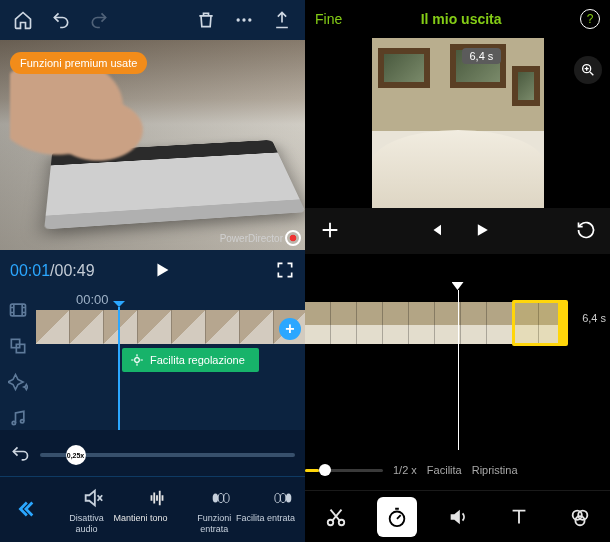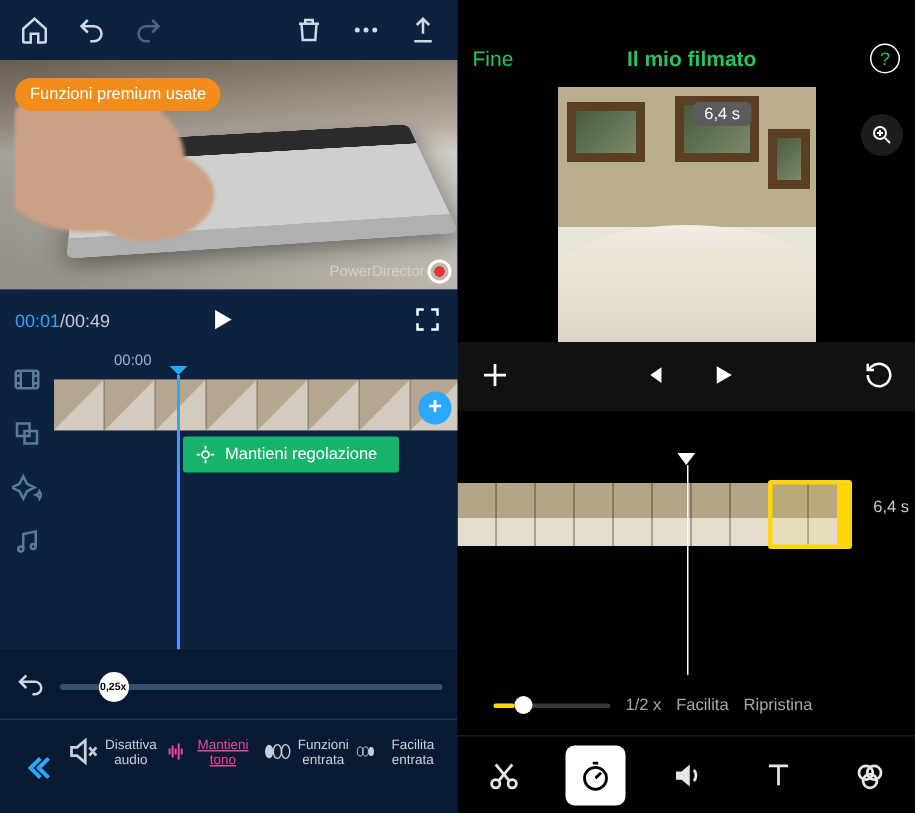--- a/index.html
+++ b/index.html
@@ -27,22 +27,22 @@
   }
   .topbar-group { display:flex; gap:4px; align-items:center; }
   .ticon {
     width: 34px; height: 34px;
     display:flex; align-items:center; justify-content:center;
     color:#cfd8e3;
   }
   .ticon.dim { opacity:.35; }
   .left-preview {
     position: relative;
-    height: 153px;
-    background: #4c1d95;
+    height: 210px;
+    background: #404040;
     overflow:hidden;
   }
   .prev-img {
     position:absolute; inset:0;
     background:
       linear-gradient(115deg, rgba(0,0,0,.25), rgba(255,255,255,.05)),
       linear-gradient(180deg,#8a7d6d 0%, #b8aea0 28%, #d6d2c9 40%, #b8b2a7 100%);
   }
   
   .laptop {
@@ -74,40 +74,40 @@
   .rec-dot {
     position:absolute; right:4px; bottom:4px;
     width:16px;height:16px;border:2px solid #fff;border-radius:50%;
     background: radial-gradient(circle,#e33 0 40%, transparent 42%);
   }
   .playbar {
     height:42px; display:flex; align-items:center;
     padding:0 10px; gap:10px;
     background:#0c2340;
   }
-  .timecode { font-size:12px; }
+  .timecode { font-size:16px; }
   .tc-cur{color:#2ba7ff;}
   .tc-dur{color:#c4ccd6;}
   .play-big { flex:0 0 auto; margin-left:auto; margin-right:auto; }
   .fullsc { margin-left:auto; }
   
   .timeline {
     flex:1; min-height:0;
     background:#0c2340;
     display:flex;
   }
   .tl-tools {
     width:36px;
     display:flex; flex-direction:column;align-items:center;
     gap:12px; padding-top:6px;
     color:#5e7a9a;
   }
   .tl-tools .tticon{width:24px;height:24px;display:flex;align-items:center;justify-content:center;}
   .tl-body { flex:1; position:relative; overflow:hidden; }
-  .ruler { position:absolute; top:0; left:0; right:0; height:16px; color:#9fb2c7; font-size:10px; padding-left:40px;}
+  .ruler { position:absolute; top:0; left:0; right:0; height:16px; color:#9fb2c7; font-size:13px; padding-left:40px;}
   .clip-track {
     position:absolute; top:18px; left:0; right:0; height:34px;
     display:flex;
   }
   .thumb {
     width:34px; height:34px; flex:0 0 34px;
     background: linear-gradient(135deg,#b6a68f 0 50%, #d3cbbf 50%);
     border-right:1px solid rgba(0,0,0,.2);
   }
   .playhead-l {
@@ -149,35 +149,35 @@
     display:flex;align-items:center;justify-content:center;
     font-weight:700;
   }
   .sep{height:1px;background:#0e3a63;margin:4px -10px;}
   .opts{display:flex;align-items:flex-start;gap:4px;padding:6px 0 4px;}
   .chev{
     width:30px;height:44px;display:flex;align-items:center;justify-content:center;
     color:#2ba7ff;
   }
   .opt{
-    flex:1;display:flex;align-items:center;gap:4px;
+    flex:1;display:flex;flex-direction:column;align-items:flex-end;gap:4px;
     color:#c6d0dc;
   }
   .opt svg{width:22px;height:22px;}
-  .opt.active{color:#ec4899;text-decoration:underline;}
+  .opt.active{color:#e5e5e5;}
   .opt-label{font-size:9px;text-align:center;line-height:1.15;}
 
   
   .right{
     width:305px;height:542px;background:#000;
     display:flex;flex-direction:column;
   }
   .r-top{
     height:38px;display:flex;align-items:center;justify-content:space-between;
-    padding:0 10px;color:#22c55e;margin-top:20px;
+    padding:0 10px;color:#84cc16;
   }
   .r-title{font-size:14px;font-weight:600;}
   .r-done{font-size:14px;}
   .r-q{width:20px;height:20px;border:1.5px solid #fff;border-radius:50%;display:flex;align-items:center;justify-content:center;font-size:12px;}
   .r-preview{
     height:170px; position:relative;
     display:flex;align-items:center;justify-content:center;
   }
   .room{
     width:172px;height:170px;position:relative;overflow:hidden;
@@ -216,21 +216,21 @@
     border-right:1px solid rgba(0,0,0,.25);}
   .r-sel{position:absolute;top:46px;right:42px;width:56px;height:46px;
         border:3px solid #ffd60a;border-radius:2px;background:rgba(255,214,10,.1);}
   .r-sel::after{content:"";position:absolute;right:-3px;top:0;bottom:0;width:10px;
                 background:#ffd60a;}
   .r-dur2{position:absolute;top:58px;right:4px;color:#ccc;font-size:11px;}
   .r-playhead{position:absolute;top:36px;bottom:40px;left:50%;width:1px;background:#fff;}
   .r-playhead::before{content:"";position:absolute;top:-8px;left:-6px;width:12px;height:8px;
     background:#fff;clip-path:polygon(0 0,100% 0,50% 100%);}
   .r-speedbar{
-    position:absolute;left:24px;right:10px;bottom:6px;height:28px;
+    position:absolute;left:0;right:10px;bottom:6px;height:28px;
     display:flex;align-items:center;gap:10px;color:#a8a8a8;font-size:11px;
   }
   .ys-track{width:78px;height:3px;background:#3a3a3a;border-radius:2px;position:relative;}
   .ys-fill{position:absolute;left:0;top:0;bottom:0;width:18%;background:#ffd60a;border-radius:2px;}
   .ys-knob{position:absolute;left:18%;top:-5px;width:12px;height:12px;border-radius:50%;background:#fff;}
   .r-toolbar{
     height:52px;display:flex;align-items:center;justify-content:space-around;
     background:#000;border-top:1px solid #1a1a1a;
   }
   .r-tool{width:40px;height:40px;display:flex;align-items:center;justify-content:center;
@@ -347,21 +347,21 @@
           <div class="thumb"></div>
           <div class="thumb"></div>
       </div>
       <div class="playhead-l"></div>
       <div class="add-circle">+</div>
       <div class="adj-layer">
         <svg viewBox="0 0 24 24" fill="none" stroke="#fff" stroke-width="2">
             <circle cx="12" cy="12" r="4"></circle>
             <path d="M2 12h4M18 12h4M12 2v4M12 18v4"></path>
           </svg>
-        <span>Mantieni regolazione</span>
+        <span>Facilita regolazione</span>
       </div>
     </div>
   </div>
 
   <div class="speed-panel">
     <div class="speed-row">
       <div class="undo-s">
         <svg width="20" height="20" viewBox="0 0 24 24" fill="none" stroke="currentColor" stroke-width="2">
             <path d="M9 14l-5-5 5-5"></path>
             <path d="M4 9h12a5 5 0 0 1 0 10h-2"></path>
@@ -408,21 +408,21 @@
           </svg>
         <div class="opt-label">Facilita entrata</div>
       </div>
     </div>
   </div>
 </div>
 
 <div class="right">
   <div class="r-top">
     <div class="r-done">Fine</div>
-    <div class="r-title">Il mio filmato</div>
+    <div class="r-title">Il mio uscita</div>
     <div class="r-q">?</div>
   </div>
 
   <div class="r-preview">
     <div class="room">
       <div class="frame f1"></div>
         <div class="frame f2"></div>
         <div class="frame f3"></div>
       <div class="sofa"></div>
     </div>

